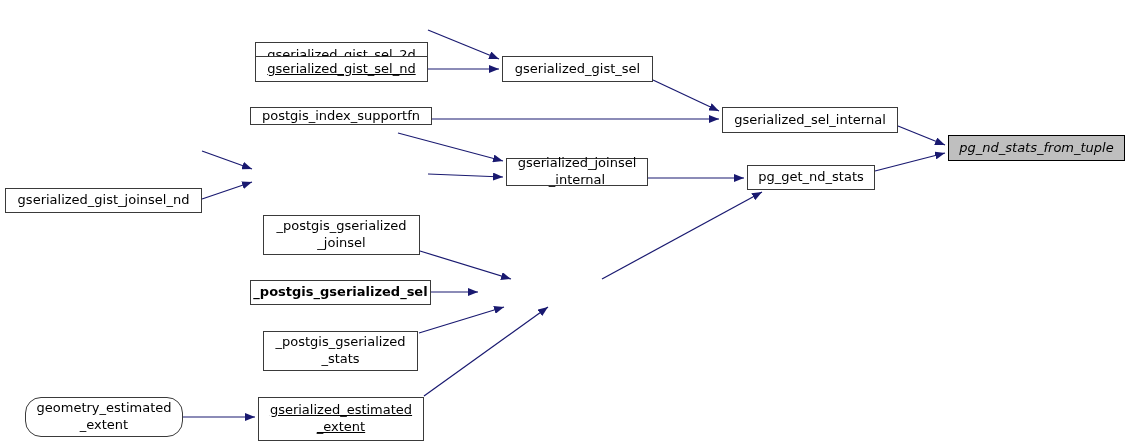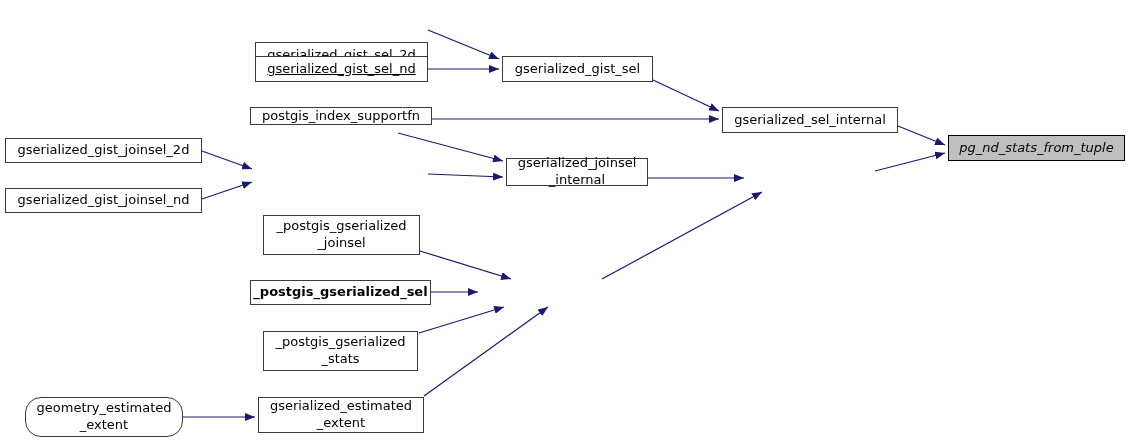--- a/index.html
+++ b/index.html
@@ -77,27 +77,27 @@
     <line class="edge" x1="602" y1="279" x2="762" y2="192" marker-end="url(#arrow)"></line>
     <line class="edge" x1="183" y1="417" x2="255" y2="417" marker-end="url(#arrow)"></line>
   </svg>
 
   <div class="node" style="left:255px; top:6px;   width:173px; height:26px;margin-top:36px;">gserialized_gist_sel_2d</div>
   <div class="node" style="left:255px; top:56px;  width:173px; height:26px;text-decoration:underline;">gserialized_gist_sel_nd</div>
   <div class="node" style="left:502px; top:56px;  width:151px; height:26px;">gserialized_gist_sel</div>
   <div class="node" style="left:250px; top:107px; width:182px; height:18px;">postgis_index_supportfn</div>
   <div class="node" style="left:722px; top:107px; width:176px; height:26px;">gserialized_sel_internal</div>
   <div class="node node-highlight" style="left:948px; top:135px; width:177px; height:26px;font-style:italic;">pg_nd_stats_from_tuple</div>
-  <div class="node" style="left:5px;   top:138px; width:197px; height:25px;">gserialized_gist_joinsel_2d</div>
   <div class="node" style="left:5px;   top:188px; width:197px; height:25px;">gserialized_gist_joinsel_nd</div>
   <div class="node" style="left:506px; top:158px; width:142px; height:28px;">gserialized_joinsel
 _internal</div>
+  <div class="node" style="left:747px; top:165px; width:128px; height:25px;">pg_get_nd_stats</div>
   <div class="node" style="left:263px; top:215px; width:157px; height:40px;">_postgis_gserialized
 _joinsel</div>
   <div class="node" style="left:250px; top:280px; width:181px; height:25px;font-weight:bold;">_postgis_gserialized_sel</div>
   <div class="node" style="left:263px; top:331px; width:155px; height:40px;">_postgis_gserialized
 _stats</div>
-  <div class="node" style="left:258px; top:397px; width:166px; height:36px;">gserialized_estimated
+  <div class="node" style="left:258px; top:397px; width:166px; height:44px;text-decoration:underline;">gserialized_estimated
 _extent</div>
   <div class="node" style="left:25px;  top:397px; width:158px; height:40px;border-radius:16px;">geometry_estimated
 _extent</div>
 
 </div>
 
 </body></html>

